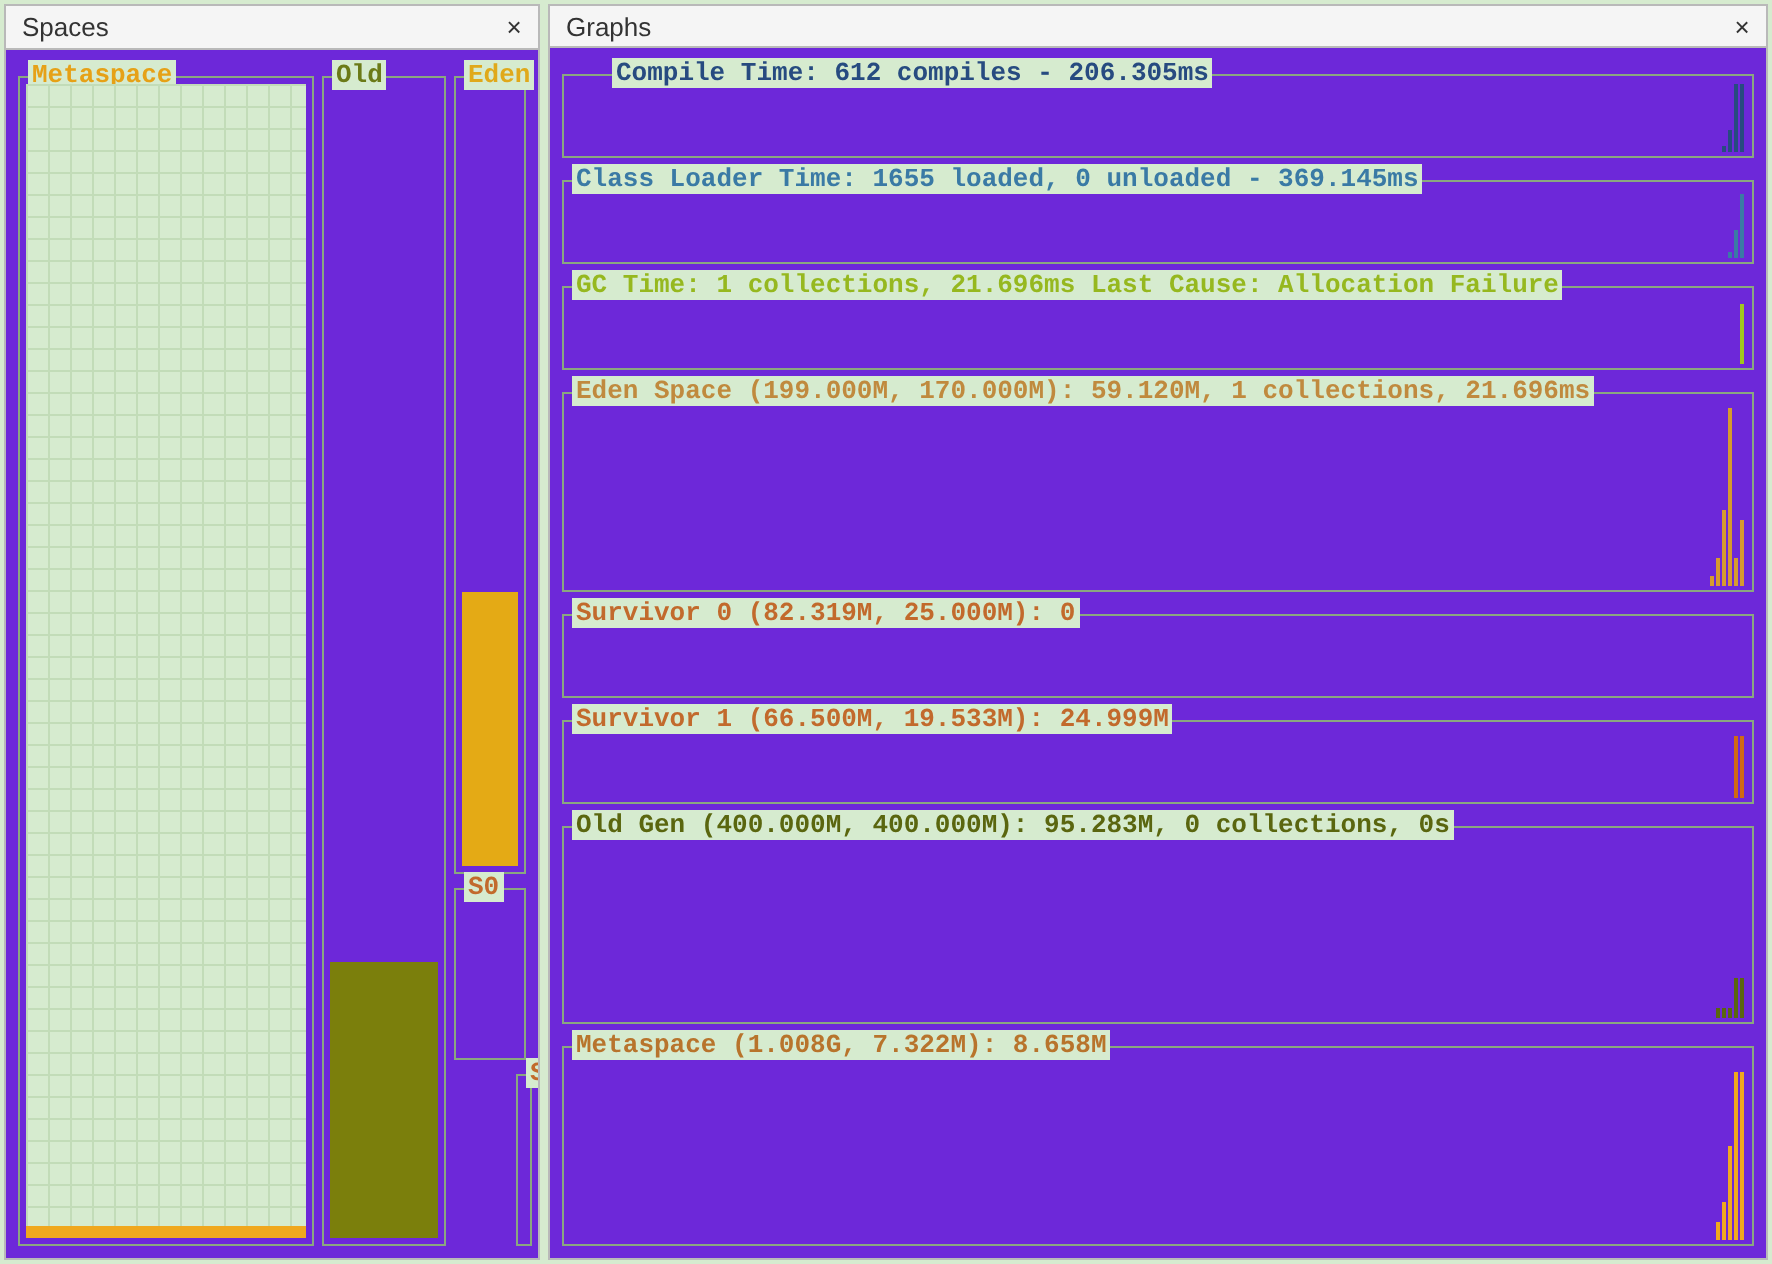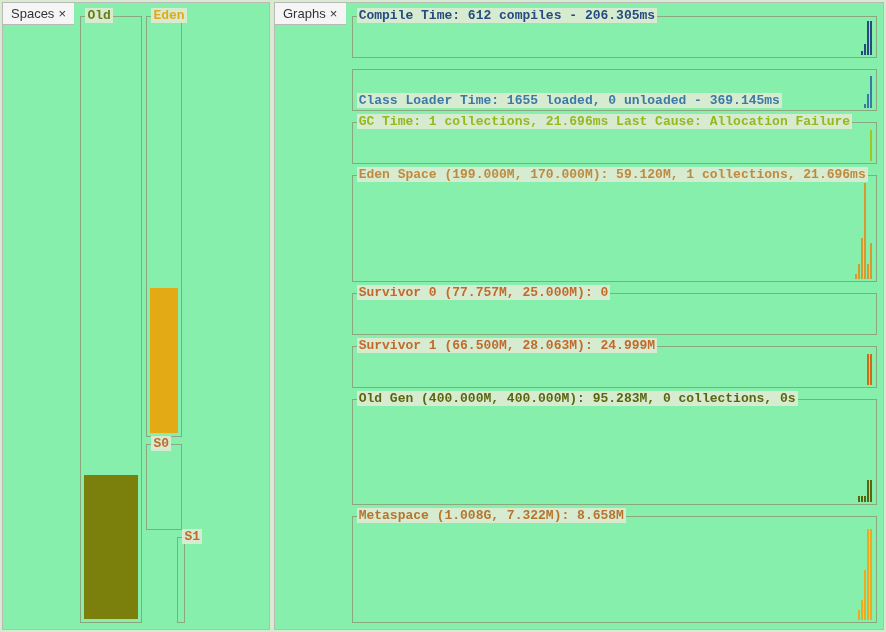--- a/index.html
+++ b/index.html
@@ -13,23 +13,23 @@
   }
   .app {
     display: flex;
     width: 100%; height: 100%;
     gap: 4px;
     padding: 2px;
   }
 
   
   .panel {
-    display: flex; flex-direction: row;
+    display: flex; flex-direction: column;
     border: 1px solid #b9b9b9;
-    background: #86efac;
+    background: #6d28d9;
   }
   .panel-header {
     display: flex; justify-content: space-between; align-items: center;
     height: 22px;
     padding: 0 4px 0 8px;
     background: #f5f5f5;
     border-bottom: 1px solid #b9b9b9;
     font-family: "Segoe UI", "SimSun", sans-serif;
     color: #333;
   }
@@ -58,22 +58,22 @@
   .fieldset-legend {
     position: absolute;
     top: -9px; left: 4px;
     padding: 0 2px;
     background: #d6ebcf;
     font-weight: bold;
   }
   .c-orange  { color: #e6a117; }
   .c-olive   { color: #6b7a17; }
   .c-amber   { color: #e0a91a; }
-  .c-navy    { color: #274b80; }
-  .c-steel   { color: #3a7aa5; margin-top: 32px; }
+  .c-navy    { color: #274b80; margin-left: 20px; }
+  .c-steel   { color: #3a7aa5; }
   .c-yellowg { color: #96b81f; font-family: Liberation Mono, monospace; }
   .c-tan     { color: #c08a3e; }
   .c-rust    { color: #c26a2c; }
   .c-brown   { color: #b8742c; }
   .c-darkol  { color: #5a660f; }
 
   
   .meta-grid {
     flex: 1 1 auto;
     background:
@@ -137,20 +137,28 @@
 <div class="app">
 
   <div class="panel" id="spaces">
     <div class="panel-header">
       <span>Spaces</span>
       <span class="close">×</span>
     </div>
     <div class="panel-body">
       <div class="spaces-row">
 
+        <div class="space-col single">
+          <div class="fieldset" style="flex:1 1 auto;">
+            <span class="fieldset-legend c-orange">Metaspace</span>
+            <div class="meta-grid">
+              <div class="meta-bar"></div>
+            </div>
+          </div>
+        </div>
 
         <div class="space-col" style="width:62px;">
           <div class="fieldset" style="flex:1 1 auto;">
             <span class="fieldset-legend c-olive">Old</span>
             <div class="bar-fill bar-old"></div>
           </div>
         </div>
 
         <div class="space-col double">
           <div class="fieldset eden-box">
@@ -211,25 +219,25 @@
           <span style="height:5%"></span>
             <span style="height:15%"></span>
             <span style="height:40%"></span>
             <span style="height:95%"></span>
             <span style="height:15%"></span>
             <span style="height:35%"></span>
         </div>
       </div>
 
       <div class="gbox g-short">
-        <span class="fieldset-legend c-rust">Survivor 0 (77.757M, 25.000M): 0</span>
-      </div>
-
-      <div class="gbox g-short">
-        <span class="fieldset-legend c-rust">Survivor 1 (66.500M, 28.063M): 24.999M</span>
+        <span class="fieldset-legend c-rust">Survivor 0 (82.319M, 25.000M): 0</span>
+      </div>
+
+      <div class="gbox g-short">
+        <span class="fieldset-legend c-rust">Survivor 1 (66.500M, 19.533M): 24.999M</span>
         <div class="spark sp-rust">
           <span style="height:85%"></span>
             <span style="height:85%"></span>
         </div>
       </div>
 
       <div class="gbox g-tall">
         <span class="fieldset-legend c-darkol">Old Gen (400.000M, 400.000M): 95.283M, 0 collections, 0s</span>
         <div class="spark sp-darkol">
           <span style="height:6%"></span>

